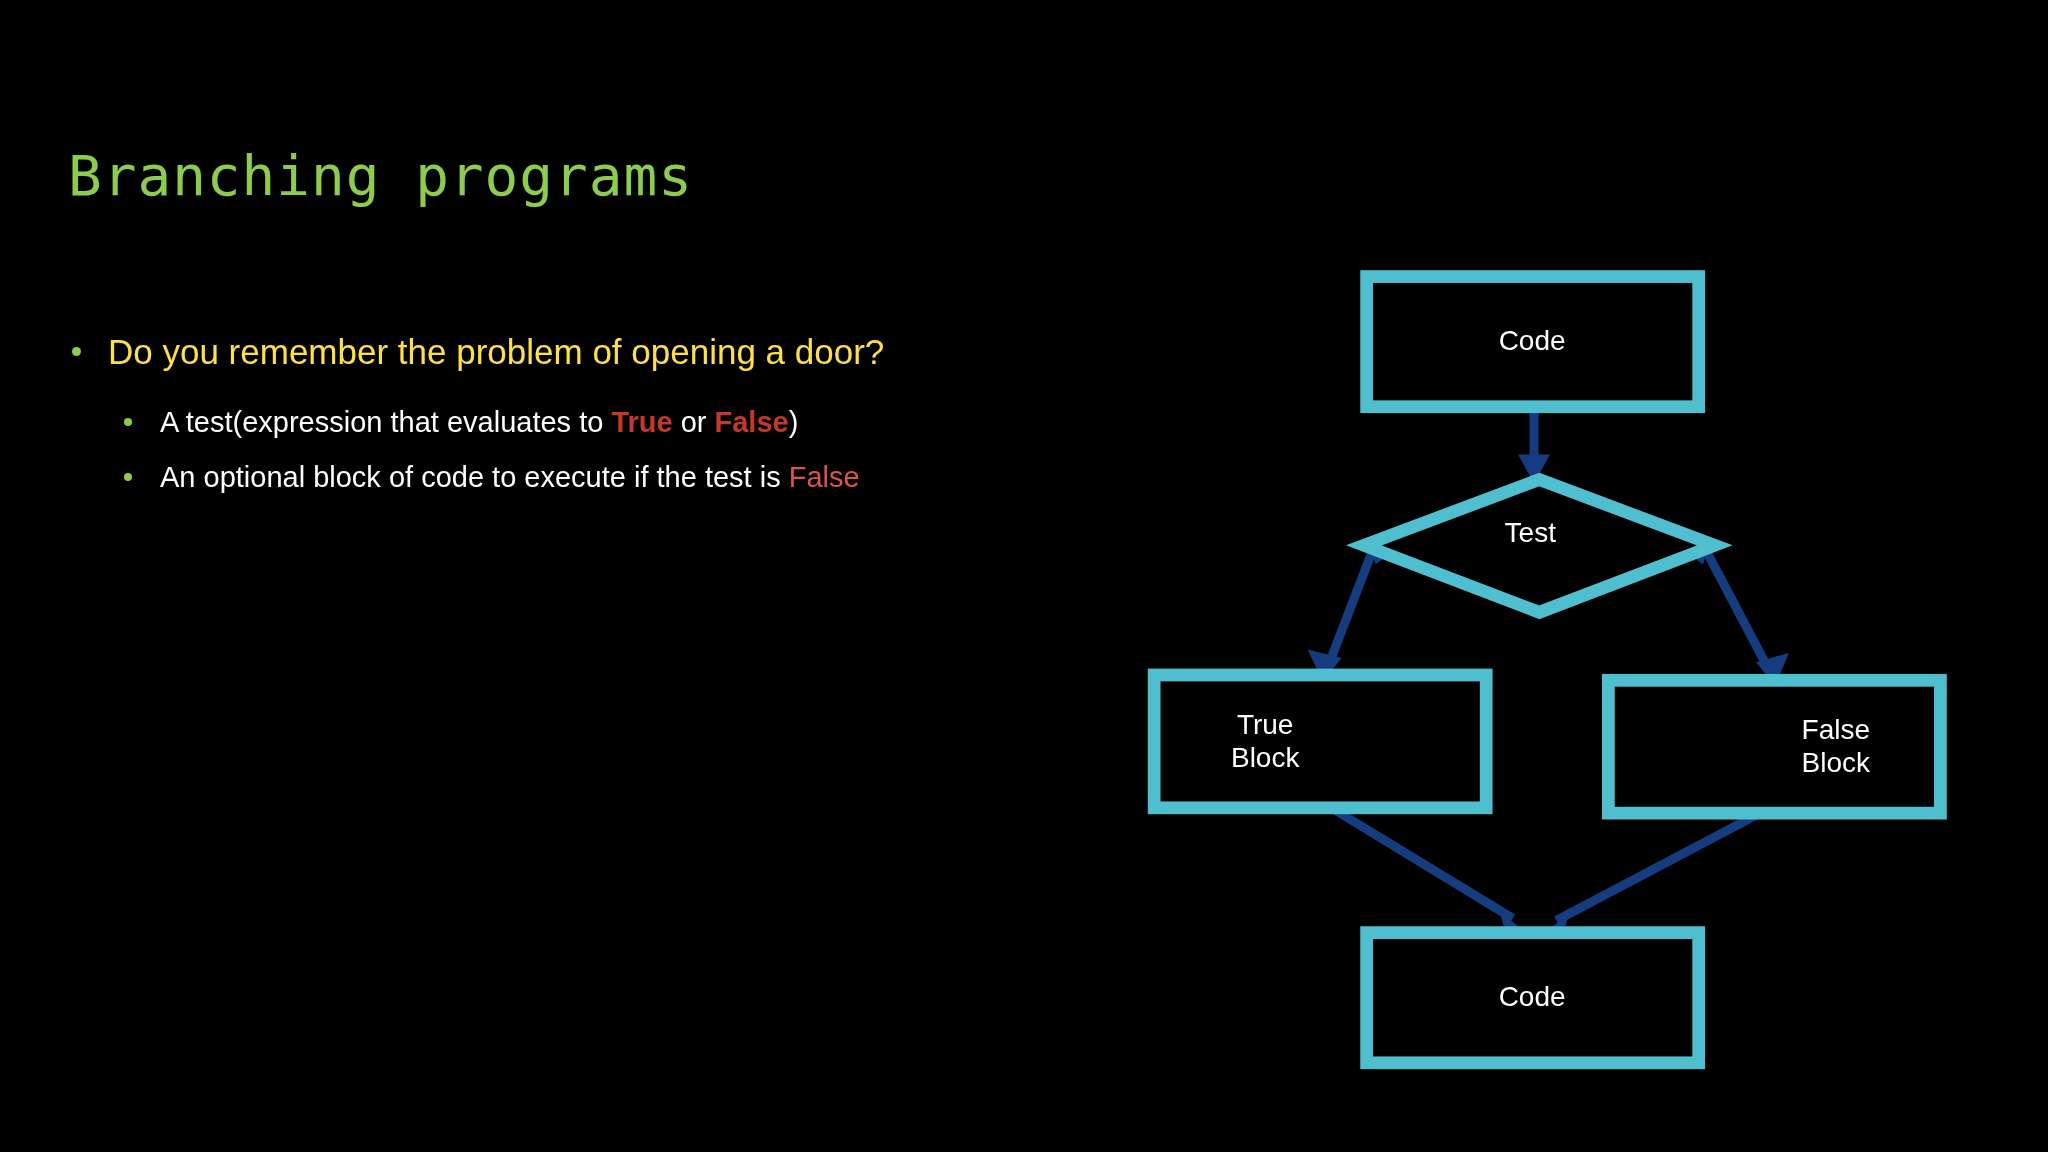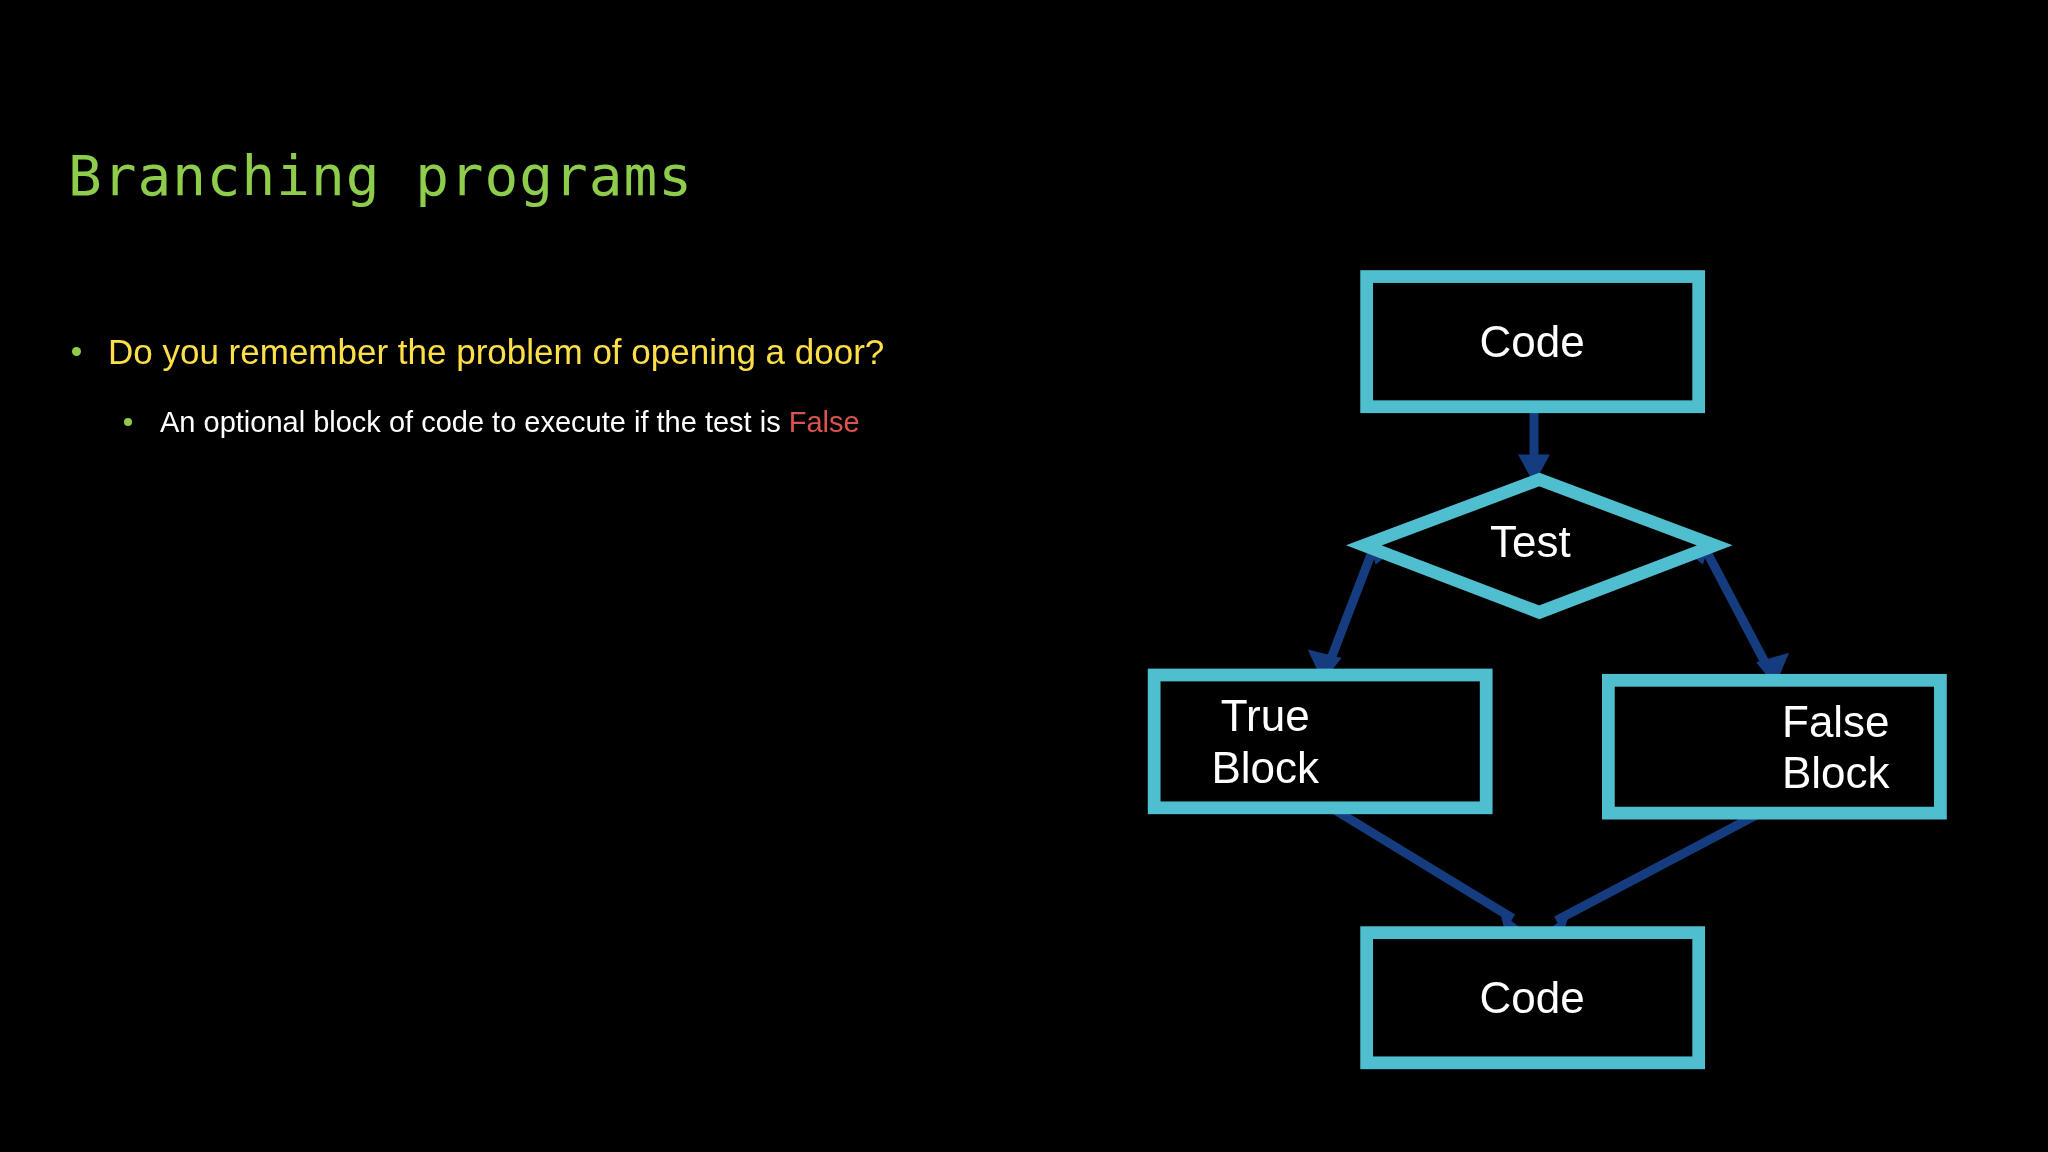--- a/index.html
+++ b/index.html
@@ -90,21 +90,21 @@
     width: 1028px;
     height: 850px;
   }
   .flow svg { display: block; }
   .node-label {
     position: absolute;
     display: flex;
     align-items: center;
     justify-content: center;
     color: #FFFFFF;
-    font-size: 44px;
+    font-size: 28px;
     line-height: 1.16;
     text-align: center;
     pointer-events: none;
     white-space: pre-line;
   }
 </style>
 </head>
 <body>
 
 <div class="slide">
@@ -113,20 +113,23 @@
 
   <div class="body-col">
 
     <div class="l1">
       <span>Do you remember the problem of opening a door?</span>
     </div>
 
 
     <div class="l2-group">
 
+      <div class="l2">
+        <span>A test(expression that evaluates to </span><span class="bool-strong">True</span><span> or </span><span class="bool-strong">False</span><span>)</span>
+      </div>
 
 
       <div class="l2">
         <span>An optional block of code to execute if the test is </span><span class="bool-plain">False</span>
       </div>
 
     </div>
   </div>
 
   <div class="flow">
@@ -175,21 +178,21 @@
         <rect x="910" y="810" width="625" height="250" fill="#000000" stroke="#4FBFD0" stroke-width="24"></rect>
       </g>
 
       <g>
         <rect x="455" y="1285" width="625" height="245" fill="#000000" stroke="#4FBFD0" stroke-width="24"></rect>
       </g>
     </svg>
 
     <div class="node-label" style="left:303.6px; top:26.6px; width:417px; height:130px;">Code</div>
 
-    <div class="node-label" style="left:300.3px; top:223px; width:420px; height:138px;">Test</div>
+    <div class="node-label" style="left:300.3px; top:214px; width:420px; height:138px;">Test</div>
 
     <div class="node-label" style="left:36.7px; top:425px; width:417px; height:133px;">True
 Block</div>
 
     <div class="node-label" style="left:607.3px; top:430.3px; width:417px; height:133px;">False
 Block</div>
 
     <div class="node-label" style="left:303.6px; top:682.6px; width:417px; height:130px;">Code</div>
   </div>
 

